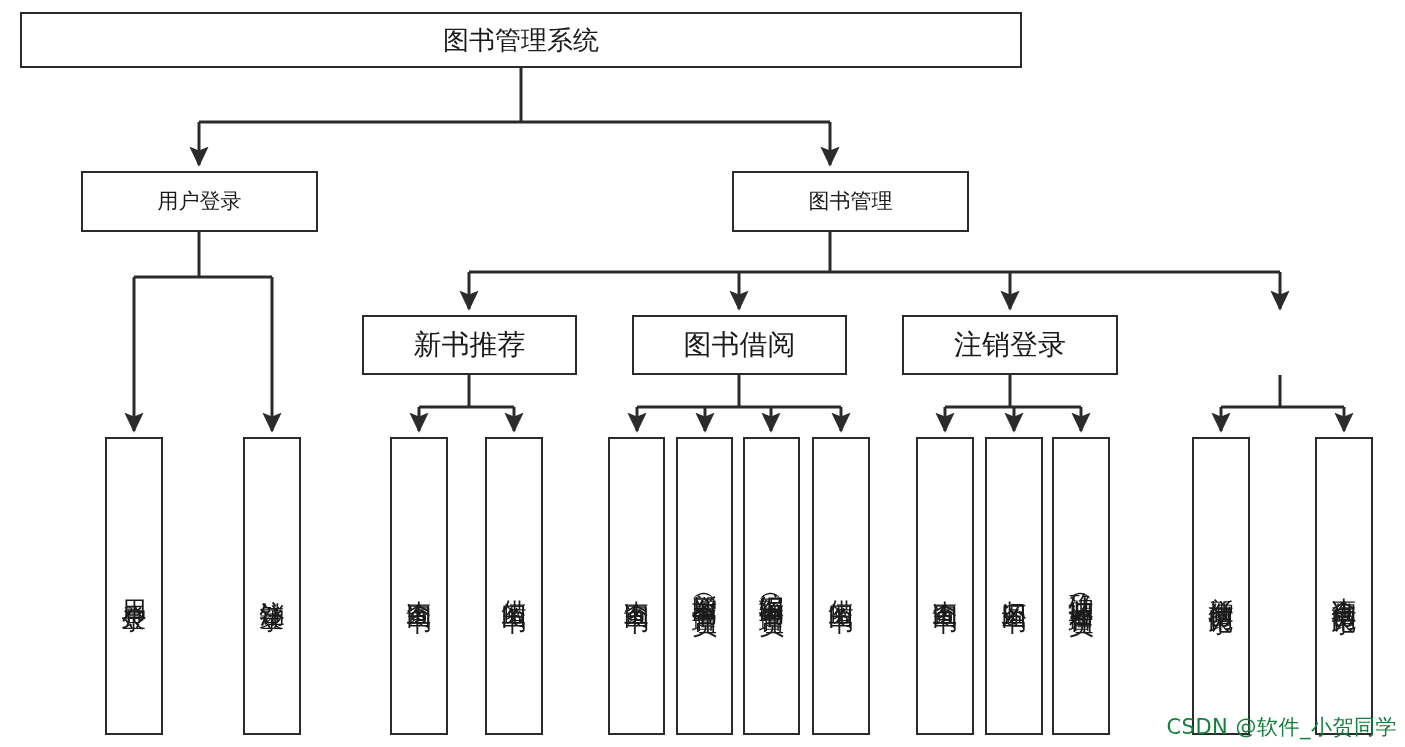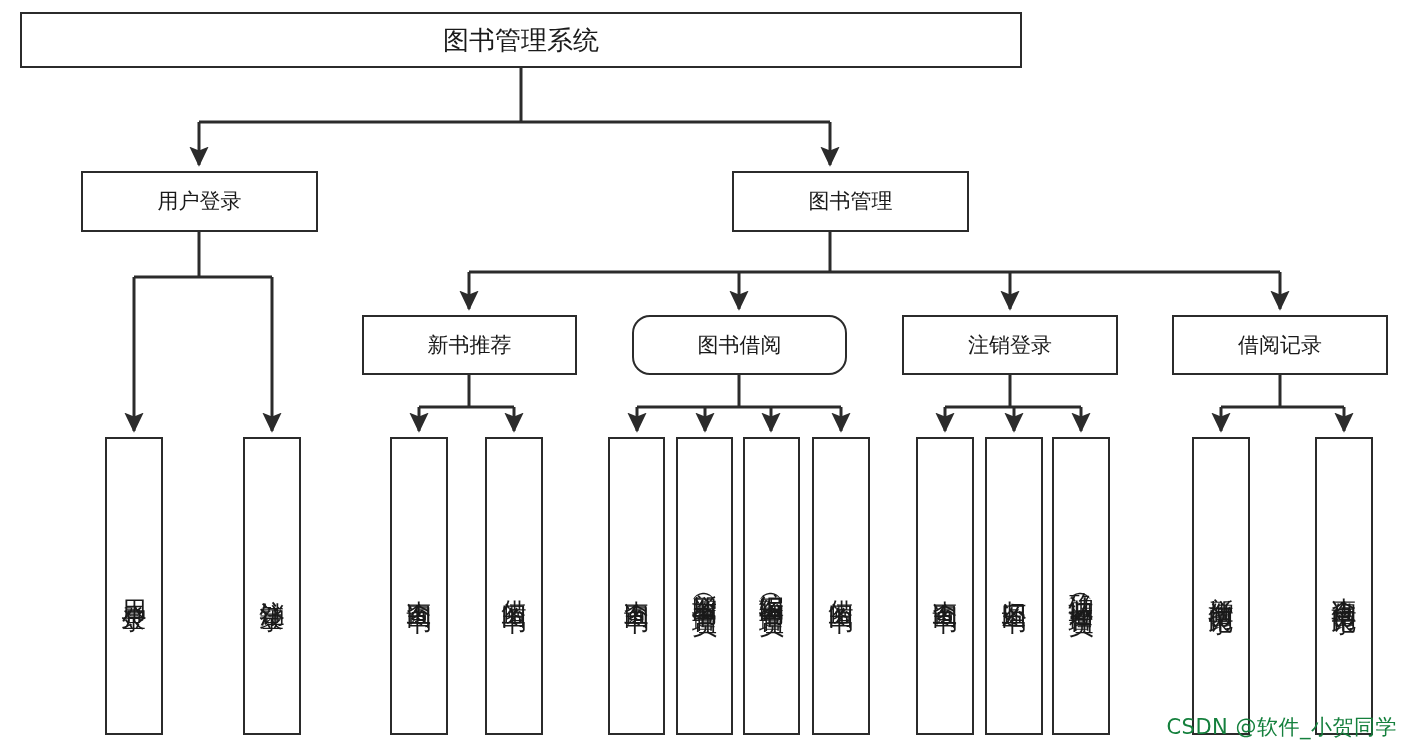--- a/index.html
+++ b/index.html
@@ -39,21 +39,21 @@
     overflow: hidden;
   }
   .node-label {
     color: #1a1a1a;
     line-height: 1.0;
     white-space: nowrap;
     text-align: center;
   }
   .lvl0 .node-label { font-size: 26px; }
   .lvl1 .node-label { font-size: 21px; }
-  .lvl2 .node-label { font-size: 21px; }
+  .lvl2 .node-label { font-size: 28px; }
   .leaf .node-label {
     writing-mode: vertical-rl;
     text-orientation: upright;
     font-size: 25px;
     letter-spacing: 3px;
     line-height: 1.0;
     white-space: nowrap;
   }
   #watermark {
     position: absolute;
@@ -128,28 +128,25 @@
   <div class="node-box lvl1" style="left: 81px; top: 171px; width: 237px; height: 61px;">
     <span class="node-label">用户登录</span>
   </div>
   <div class="node-box lvl1" style="left: 712px; top: 171px; width: 237px; height: 61px; margin-left: 20px;">
     <span class="node-label">图书管理</span>
   </div>
 
   <div class="node-box lvl2" style="left: 362px; top: 315px; width: 215px; height: 60px;">
     <span class="node-label">新书推荐</span>
   </div>
-  <div class="node-box lvl2" style="left: 632px; top: 315px; width: 215px; height: 60px; border-radius: 18px;">
+  <div class="node-box lvl2" style="left: 632px; top: 315px; width: 215px; height: 60px;">
     <span class="node-label">图书借阅</span>
   </div>
   <div class="node-box lvl2" style="left: 902px; top: 315px; width: 216px; height: 60px;">
     <span class="node-label">注销登录</span>
-  </div>
-  <div class="node-box lvl2" style="left: 1172px; top: 315px; width: 216px; height: 60px;">
-    <span class="node-label">借阅记录</span>
   </div>
 
   <div class="node-box leaf" style="left: 105px; top: 437px; width: 58px; height: 298px;">
     <span class="node-label">用户登录</span>
   </div>
   <div class="node-box leaf" style="left: 243px; top: 437px; width: 58px; height: 298px;">
     <span class="node-label">注销登录</span>
   </div>
   <div class="node-box leaf" style="left: 390px; top: 437px; width: 58px; height: 298px;">
     <span class="node-label">查询图书</span>

